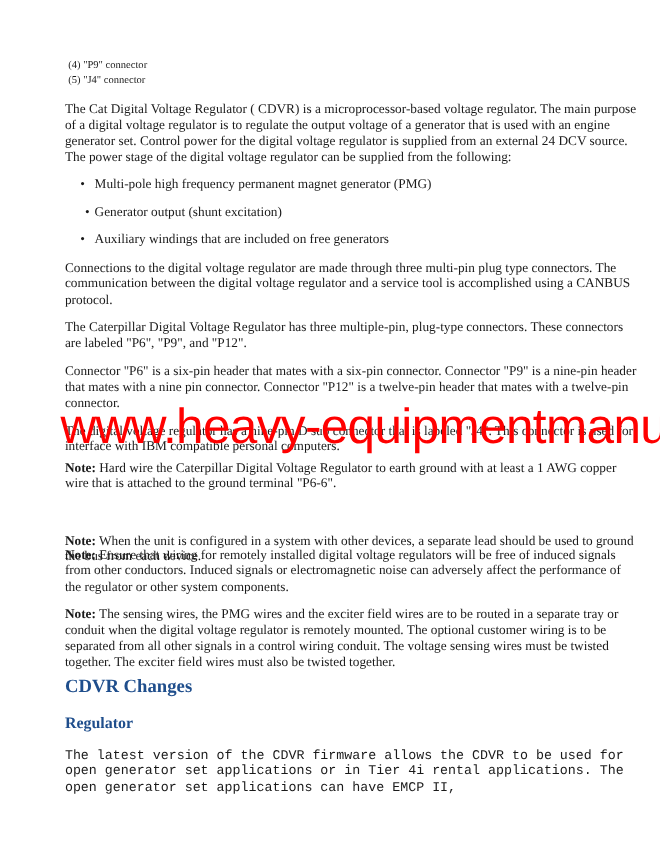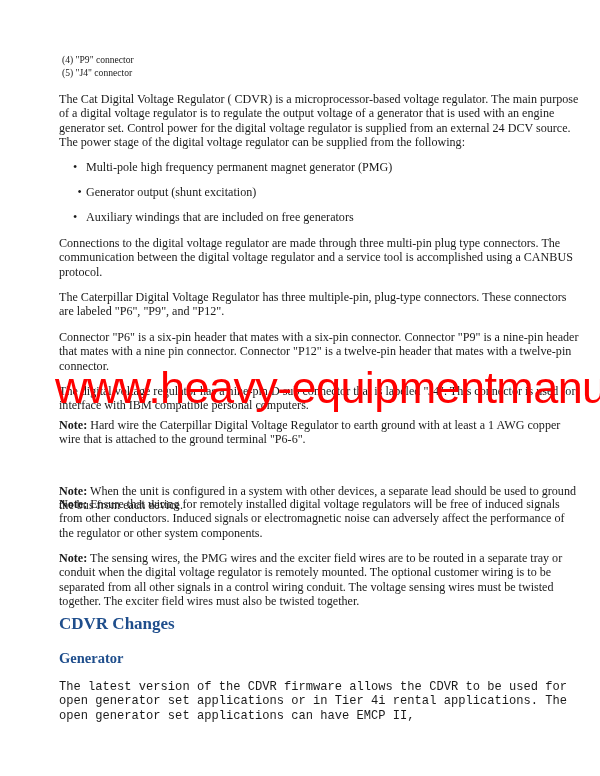--- a/index.html
+++ b/index.html
@@ -134,18 +134,18 @@
   <p class="p" style="top:497px;">
     <span class="note-label">Note:</span><span> Ensure that wiring for remotely installed digital voltage regulators will be free of induced signals from other conductors. Induced signals or electromagnetic noise can adversely affect the performance of the regulator or other system components.</span>
   </p>
 
   <p class="p" style="top:551px;">
     <span class="note-label">Note:</span><span> The sensing wires, the PMG wires and the exciter field wires are to be routed in a separate tray or conduit when the digital voltage regulator is remotely mounted. The optional customer wiring is to be separated from all other signals in a control wiring conduit. The voltage sensing wires must be twisted together. The exciter field wires must also be twisted together.</span>
   </p>
 
   <h1 class="h1">CDVR Changes</h1>
 
-  <h2 class="h2">Generator</h2>
+  <h2 class="h2">Regulator</h2>
 
   <p class="p" style="top:680px;font-family:Liberation Mono, monospace;">The latest version of the CDVR firmware allows the CDVR to be used for open generator set applications or in Tier 4i rental applications. The open generator set applications can have EMCP II,</p>
 </div>
 
 <div class="watermark">www.heavy-equipmentmanual.com</div>
 
 </body></html>

